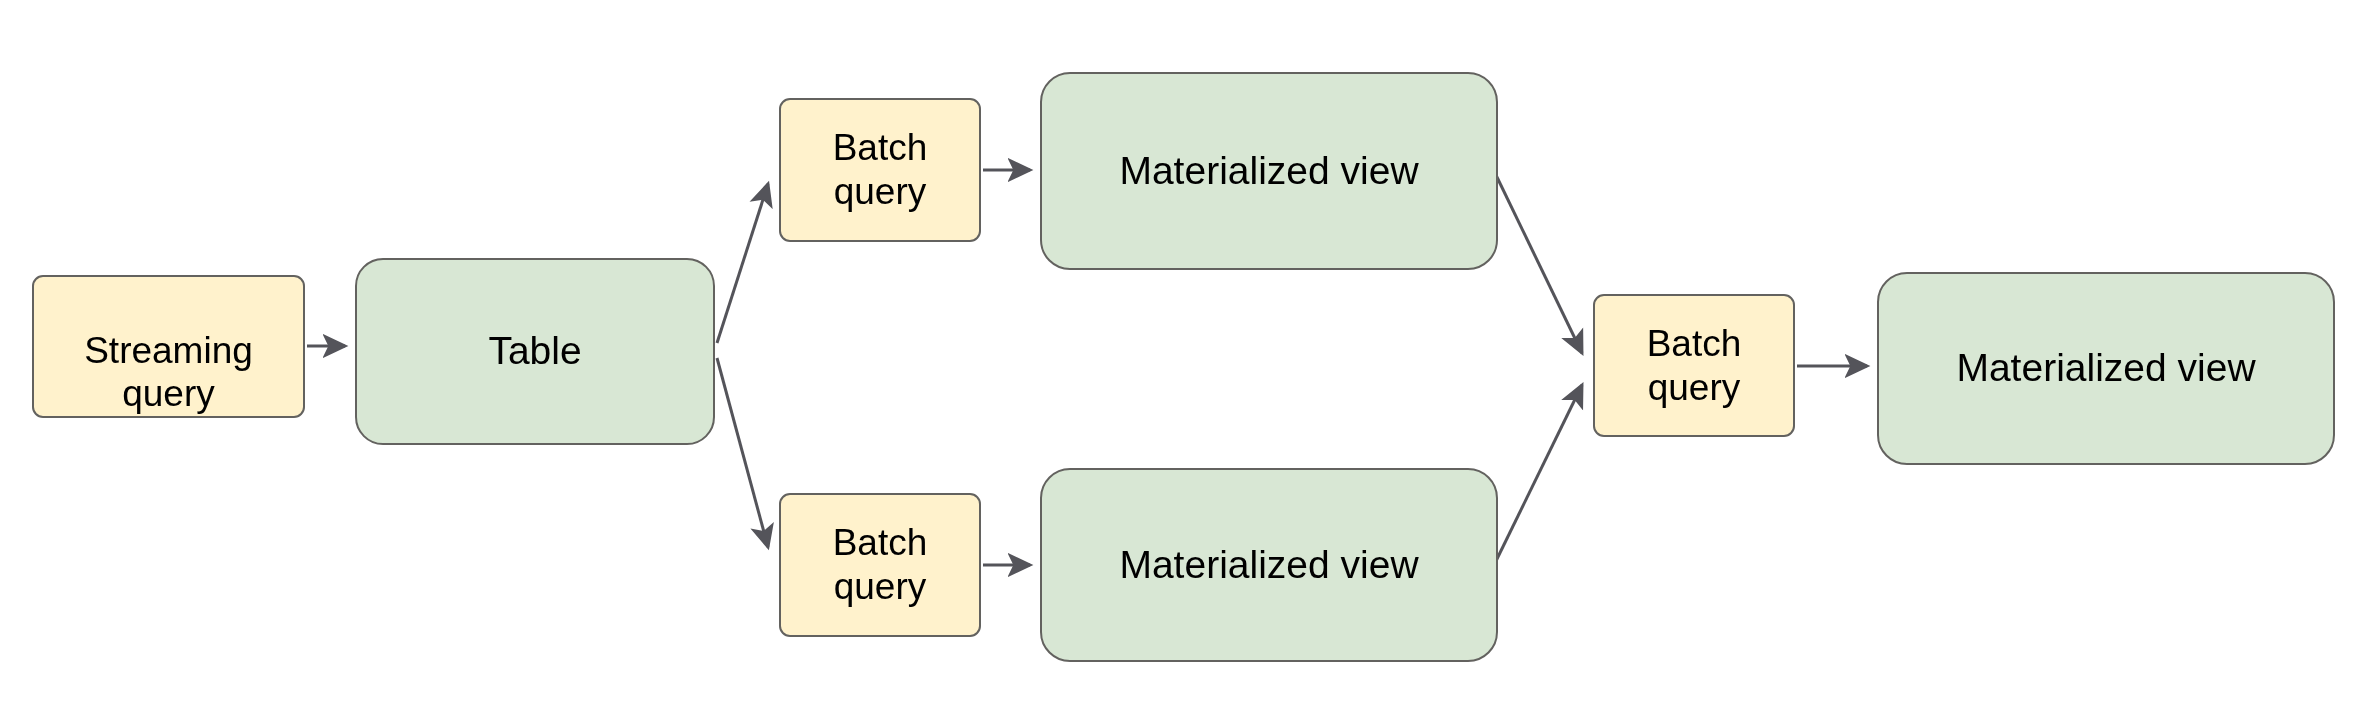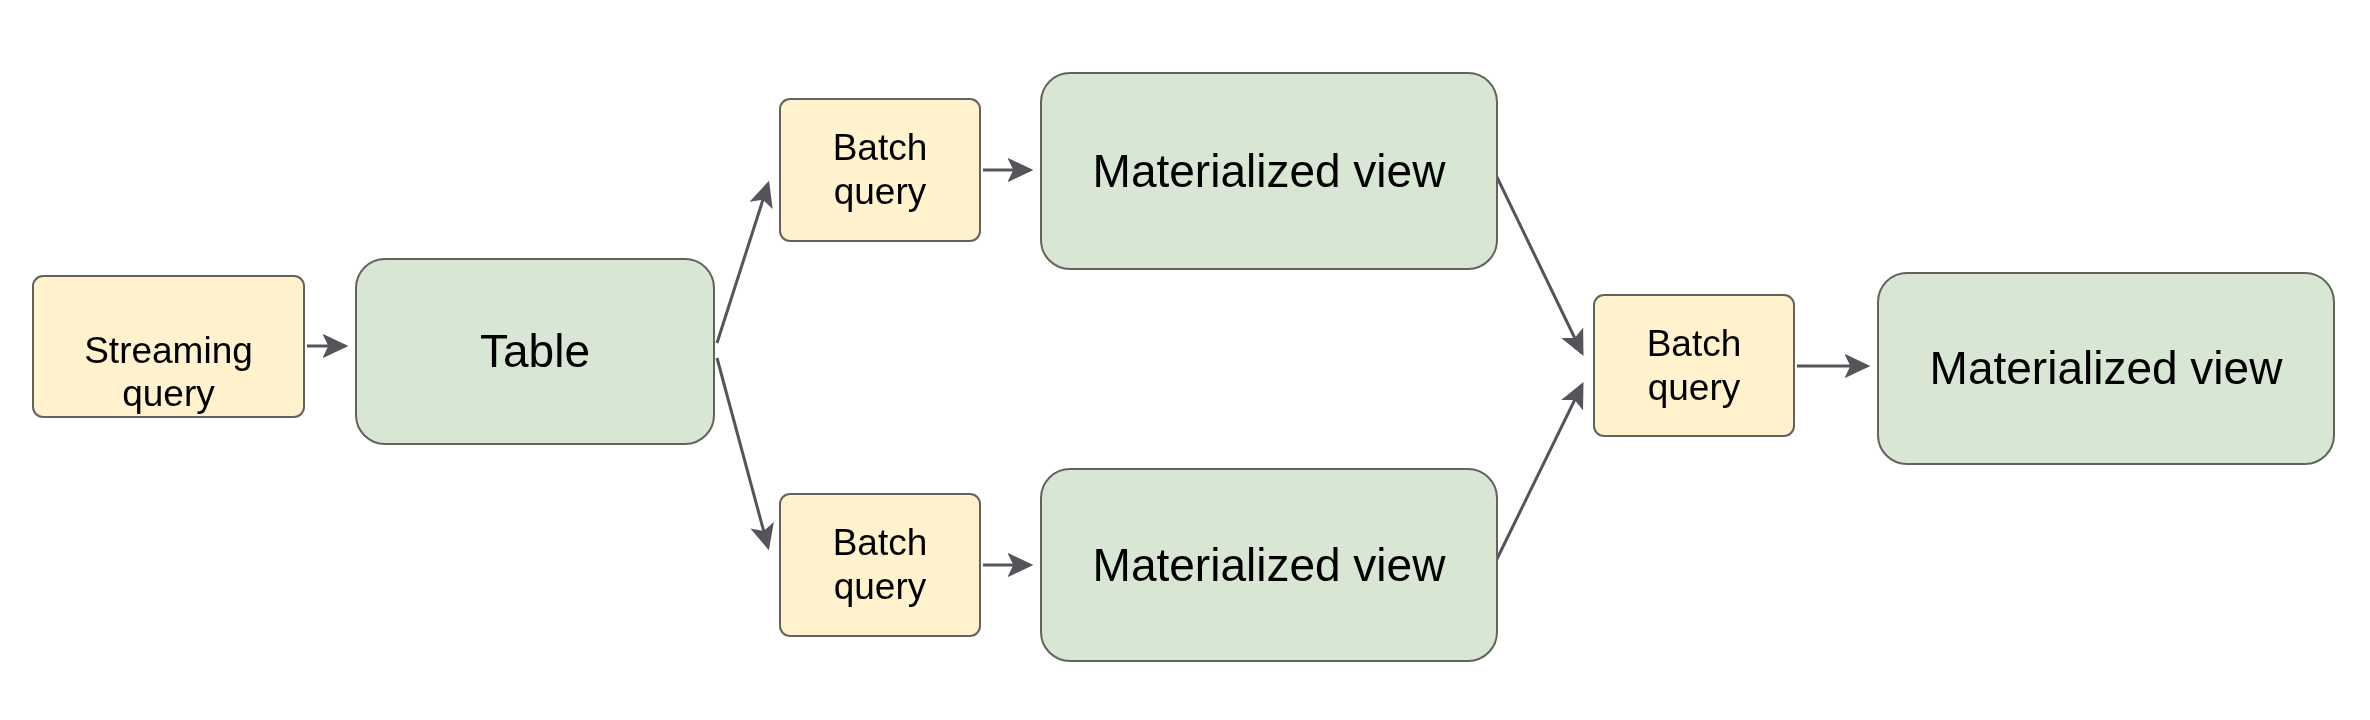--- a/index.html
+++ b/index.html
@@ -41,21 +41,21 @@
   .node-process {
     background: #fff2cc;
     border-color: #63625f;
     border-radius: 11px;
     font-size: 37px;
   }
   .node-store {
     background: #d8e7d4;
     border-color: #63625f;
     border-radius: 30px;
-    font-size: 46px;
+    font-size: 39px;
   }
   .node-label {
     display: block;
     white-space: pre-line;
   }
 </style>
 </head>
 <body style="background: rgb(255, 255, 255);">
 
 <div id="canvas">
@@ -82,21 +82,21 @@
     <path class="edge" d="M 1495 563 L 1582 385" fill="none" stroke="#54545a" stroke-width="3" marker-end="url(#arrow)"></path>
 
     <path class="edge" d="M 1797 366 L 1867 366" fill="none" stroke="#54545a" stroke-width="3" marker-end="url(#arrow)"></path>
   </svg>
 
   <div class="node node-process" style="left: 32px; top: 275px; width: 273px; height: 143px; background: rgb(255, 242, 204); border-color: rgb(99, 98, 95); color: #000000; align-items: flex-end;">
     <span class="node-label">Streaming
 query</span>
   </div>
 
-  <div class="node node-store" style="left: 355px; top: 258px; width: 360px; height: 187px; background: rgb(216, 231, 212); border-color: rgb(99, 98, 95); color: rgb(0, 0, 0);">
+  <div class="node node-store" style="left: 355px; top: 258px; width: 360px; height: 187px; background: rgb(216, 231, 212); border-color: rgb(99, 98, 95); color: rgb(0, 0, 0); border-radius: 28px;">
     <span class="node-label">Table</span>
   </div>
 
   <div class="node node-process" style="left: 779px; top: 98px; width: 202px; height: 144px; background: rgb(255, 242, 204); border-color: rgb(99, 98, 95); color: rgb(0, 0, 0);">
     <span class="node-label">Batch
 query</span>
   </div>
 
   <div class="node node-store" style="left: 1040px; top: 72px; width: 458px; height: 198px; background: rgb(216, 231, 212); border-color: rgb(99, 98, 95); color: rgb(0, 0, 0);">
     <span class="node-label">Materialized view</span>

